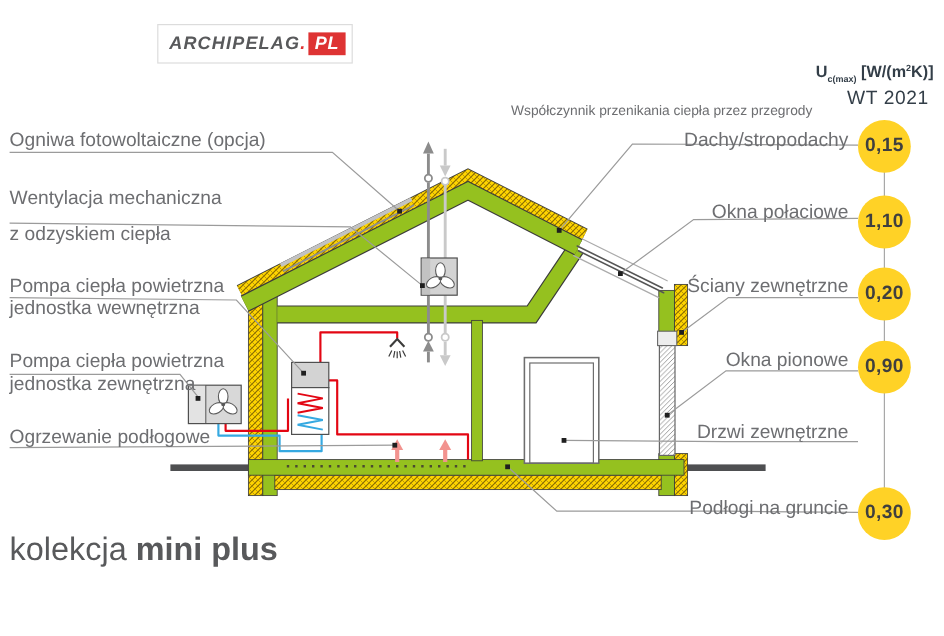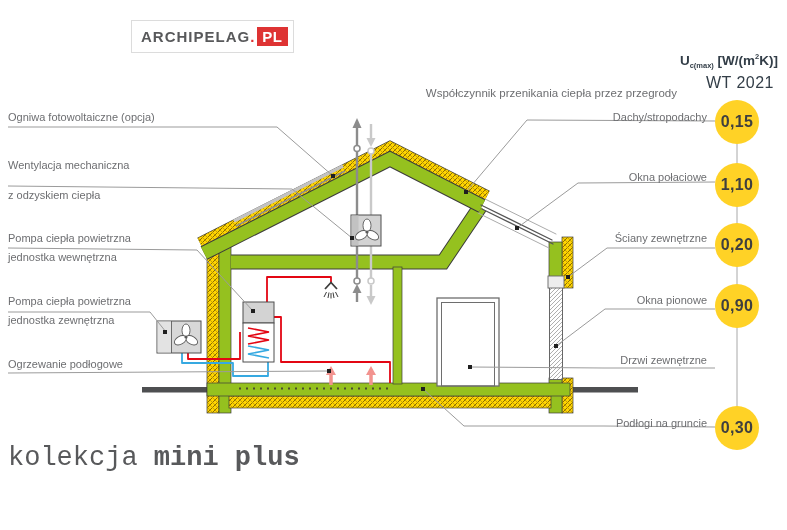--- a/index.html
+++ b/index.html
@@ -2,44 +2,44 @@
 <html><head>
 <meta charset="utf-8">
 <style>
   * { margin:0; padding:0; box-sizing:border-box; }
   html,body { width:787px; height:530px; background:#fff; overflow:hidden;
               font-family:"Liberation Sans", sans-serif; }
   #page { position:relative; width:787px; height:530px; background:#fff; }
 
   #diagram-svg { position:absolute; left:0; top:0; z-index:1; }
 
-  .lbl { position:absolute; z-index:2; font-size:11px; color:#6D6E71; line-height:13px; white-space:nowrap; }
+  .lbl { position:absolute; z-index:2; font-size:16px; color:#6D6E71; line-height:13px; white-space:nowrap; }
   .lbl-left  { left:8px; text-align:left; }
   .lbl-right { right:80px; }
 
   .badge { position:absolute; z-index:2; width:44px; height:44px; border-radius:50%;
            background:#FFD226; display:flex; align-items:center; justify-content:center;
            font-size:16px; font-weight:bold; color:#3F3F3F; letter-spacing:0.3px; }
 
   #logo { position:absolute; left:131px; top:20px; z-index:2; height:33px;
           border:1px solid #DCDCDC; background:#fff; display:flex; align-items:center;
-          padding:0 5px 0 9px; }
+          padding:0 5px 0 9px;font-style:italic; }
   #logo .brand { font-size:15px; font-weight:bold; color:#58595B; letter-spacing:1px; }
   #logo .dot { font-size:15px; font-weight:bold; color:#DE3333; margin-right:3px; }
   #logo .country { background:#DE3333; color:#fff; font-size:15px; font-weight:bold;
                    padding:1px 5px; letter-spacing:0.5px; }
 
   #hdr-title { position:absolute; right:110px; top:53px; z-index:2; font-size:11.5px; color:#6D6E71;margin-top:34px; }
   #hdr-u { position:absolute; right:9px; top:52px; z-index:2; font-size:13.5px; font-weight:bold; color:#333E48; }
   #hdr-u sub { font-size:7.5px; }
   #hdr-u sup { font-size:7.5px; }
   #hdr-wt { position:absolute; right:13px; top:74px; z-index:2; font-size:16px; font-weight:normal;
             color:#333E48; letter-spacing:0.5px; }
 
-  #collection { position:absolute; left:8px; top:443px; z-index:2; font-size:27px; color:#58595B;font-family:Liberation Mono, monospace; }
+  #collection { position:absolute; left:8px; top:443px; z-index:2; font-size:27px; color:#58595B; }
   #collection .prefix { font-weight:300; }
   #collection .name { font-weight:700; }
 </style>
 </head>
 <body>
 
 <div id="page">
 
   <svg id="diagram-svg" width="787" height="530" viewBox="0 0 787 530">
     <defs>

